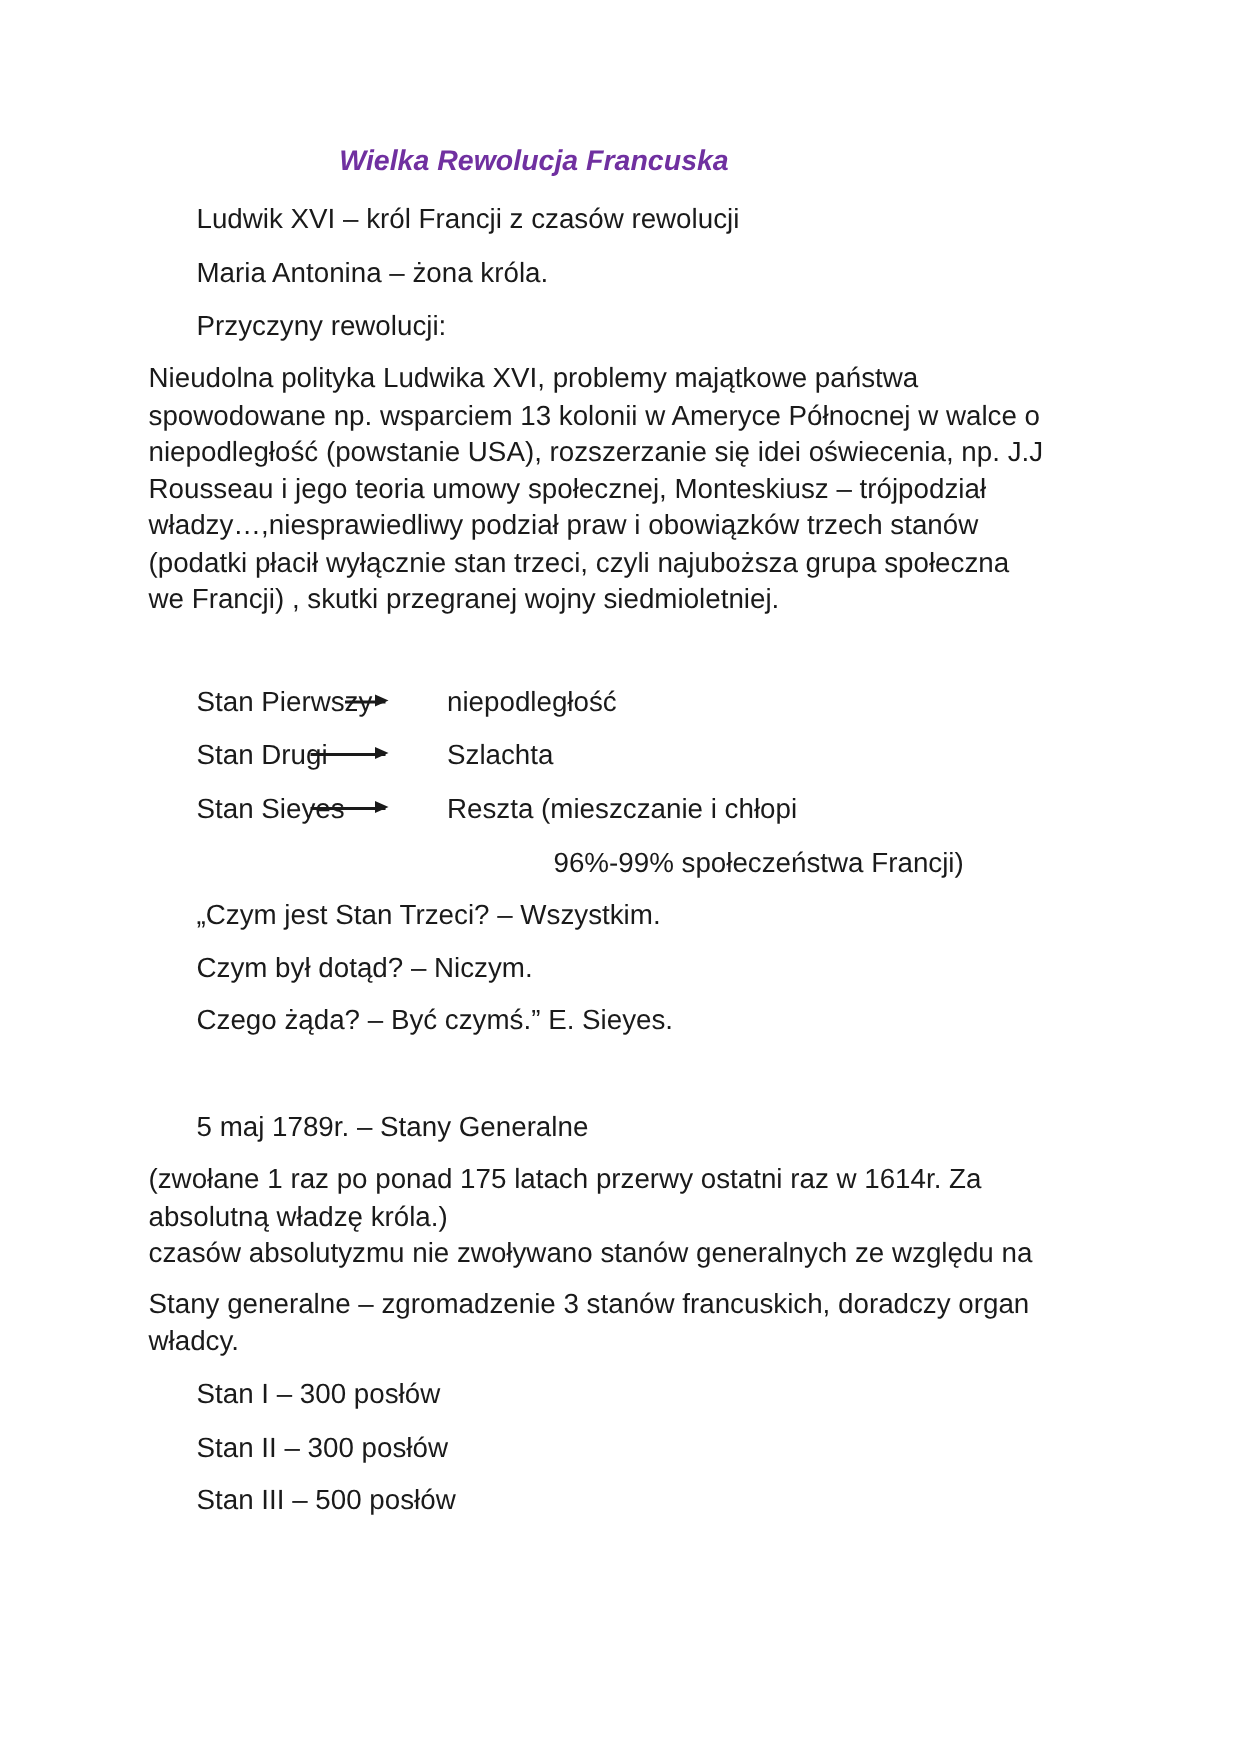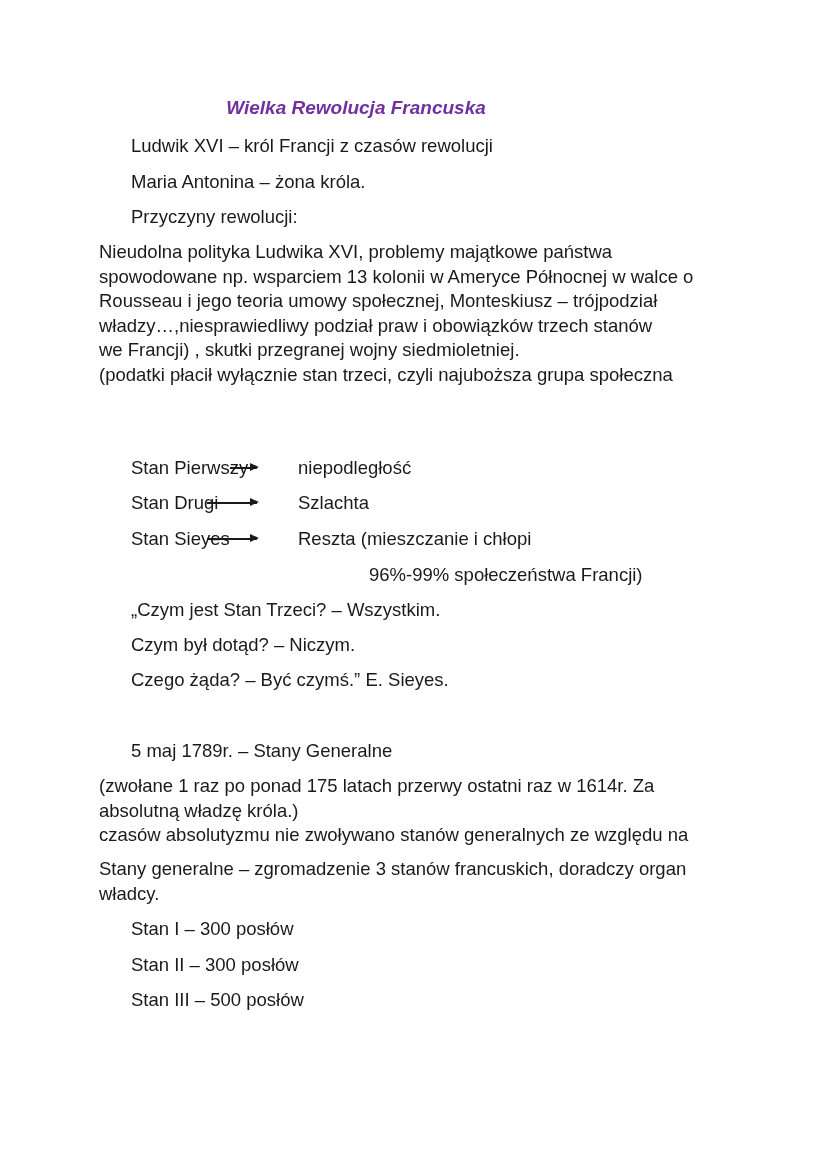--- a/index.html
+++ b/index.html
@@ -20,24 +20,25 @@
 <div>
   <div class="title">Wielka Rewolucja Francuska</div>
 
   <div class="t" style="top:134px">Ludwik XVI – król Francji z czasów rewolucji</div>
   <div class="t" style="top:170px">Maria Antonina – żona króla.</div>
   <div class="t" style="top:205px">Przyczyny rewolucji:</div>
 
   <div class="para" style="top:240px">
     <span>Nieudolna polityka Ludwika XVI, problemy majątkowe państwa</span>
     <span>spowodowane np. wsparciem 13 kolonii w Ameryce Północnej w walce o</span>
+    <span>niepodległość (powstanie USA), rozszerzanie się idei oświecenia, np. J.J</span>
     <span>Rousseau i jego teoria umowy społecznej, Monteskiusz – trójpodział</span>
     <span>władzy…,niesprawiedliwy podział praw i obowiązków trzech stanów</span>
+    <span>(podatki płacił wyłącznie stan trzeci, czyli najuboższa grupa społeczna</span>
     <span>we Francji) , skutki przegranej wojny siedmioletniej.</span>
-    <span>(podatki płacił wyłącznie stan trzeci, czyli najuboższa grupa społeczna</span>
   </div>
 
   <div>
     <div class="t" style="top:456px">Stan Pierwszy</div>
     <div class="arrow" style="top:467px; left:230px; width:27px"></div>
     <div class="t" style="top:456px; left:266px">niepodległość</div>
 
     <div class="t" style="top:491px">Stan Drugi</div>
     <div class="arrow" style="top:502px; left:207px; width:50px"></div>
     <div class="t" style="top:491px; left:266px">Szlachta</div>

